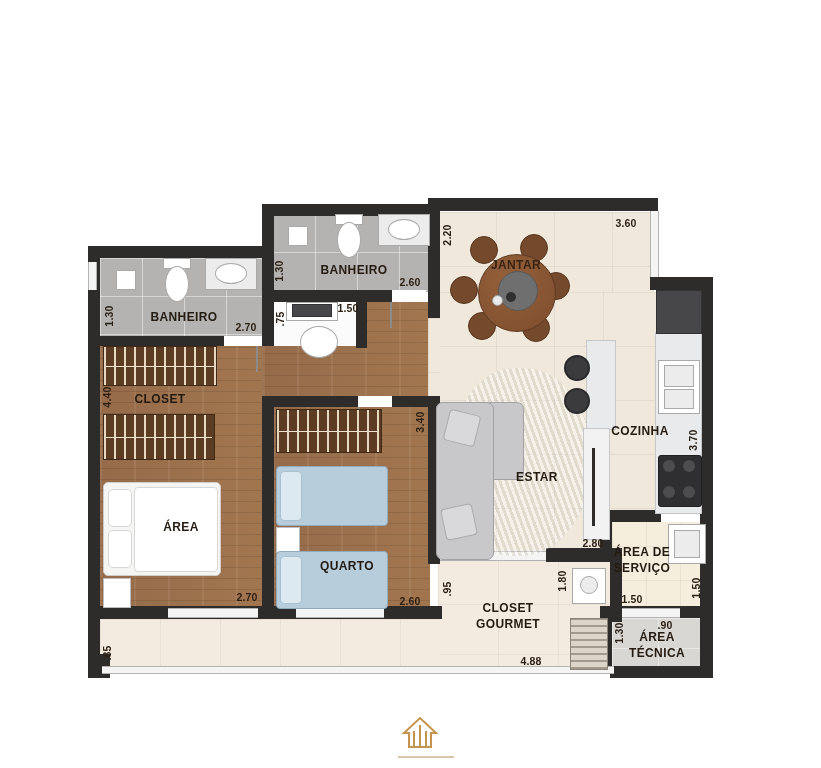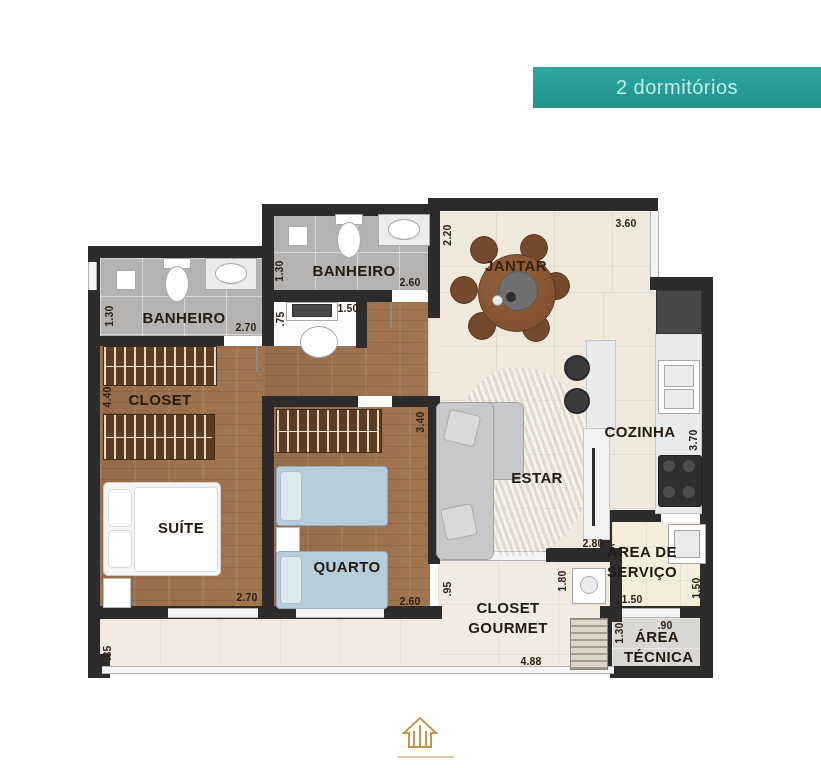--- a/index.html
+++ b/index.html
@@ -37,21 +37,21 @@
   .servfloor{position:absolute;background:#f5eedd;
         background-image:linear-gradient(rgba(0,0,0,.05) 1px,transparent 1px),
                          linear-gradient(90deg,rgba(0,0,0,.05) 1px,transparent 1px);
         background-size:34px 34px;}
   .tecfloor{position:absolute;background:#d9d7d4;
         background-image:linear-gradient(rgba(255,255,255,.4) 1px,transparent 1px),
                          linear-gradient(90deg,rgba(255,255,255,.4) 1px,transparent 1px);
         background-size:46px 30px;}
   .white{position:absolute;background:#fbfbfb;}
   
-  .lbl{position:absolute;transform:translate(-50%,-50%);font-weight:bold;font-size:15px;
+  .lbl{position:absolute;transform:translate(-50%,-50%);font-weight:bold;font-size:12px;
        color:#241a10;letter-spacing:.4px;text-align:center;white-space:nowrap;}
   .lbl.wrap{white-space:normal;width:78px;line-height:1.3;}
   .dim{position:absolute;transform:translate(-50%,-50%);font-weight:bold;font-size:10.5px;
        color:#2a1e12;letter-spacing:.2px;white-space:nowrap;}
   .dim.v{transform:translate(-50%,-50%) rotate(-90deg);}
   
   .hatch{position:absolute;background:#5c3d24;border:1px solid #3f2a18;
          background-image:repeating-linear-gradient(90deg,rgba(238,224,200,.95) 0 2px,transparent 2px 10px);}
   .hatch:after{content:"";position:absolute;left:2px;right:2px;top:50%;height:1px;background:#efe3cf;}
   .bedw{position:absolute;background:#f5f5f4;border:1px solid #cfcecd;border-radius:5px;}
@@ -74,23 +74,20 @@
   #title{position:absolute;left:88px;top:697px;font-size:21px;font-weight:bold;
          color:#141414;letter-spacing:.3px;}
   #logo{position:absolute;left:398px;top:716px;width:44px;text-align:center;}
   #logo .line{width:56px;height:2px;background:#cdb48e;opacity:.75;margin:2px auto 0;}
 </style>
 </head>
 <body>
 
 <div id="stage">
 
-  <div id="banner">
-    <span>2 dormitórios</span>
-  </div>
 
   <div>
 
     <div class="tile" style="left:100px;top:258px;width:163px;height:78px"></div>
     <div class="tile" style="left:273px;top:214px;width:157px;height:78px"></div>
     <div class="wood" style="left:100px;top:344px;width:162px;height:268px"></div>
     <div class="wood" style="left:262px;top:346px;width:14px;height:50px"></div>
     <div class="wood" style="left:263px;top:302px;width:167px;height:96px"></div>
     <div class="white" style="left:273px;top:302px;width:84px;height:44px"></div>
     <div class="wood" style="left:273px;top:405px;width:157px;height:207px"></div>
@@ -211,21 +208,21 @@
     <div class="fixg" style="left:674px;top:530px;width:24px;height:26px"></div>
 
     <div class="fix" style="left:572px;top:568px;width:32px;height:34px"></div>
     <div class="fixg oval" style="left:580px;top:576px;width:16px;height:16px"></div>
     <div class="abs" style="left:570px;top:618px;width:36px;height:50px;background:#ddd6c8;border:1px solid #8b8578;
          background-image:repeating-linear-gradient(0deg,rgba(90,84,72,.45) 0 2px,transparent 2px 7px)"></div>
 
     <div class="lbl" style="left:184px;top:317px">BANHEIRO</div>
     <div class="lbl" style="left:354px;top:270px">BANHEIRO</div>
     <div class="lbl" style="left:160px;top:399px">CLOSET</div>
-    <div class="lbl" style="left:181px;top:527px">SUÍTE</div>
+    <div class="lbl" style="left:181px;top:527px">ÁREA</div>
     <div class="lbl" style="left:347px;top:566px">QUARTO</div>
     <div class="lbl" style="left:516px;top:265px;color:#3a2213">JANTAR</div>
     <div class="lbl" style="left:537px;top:477px">ESTAR</div>
     <div class="lbl" style="left:640px;top:431px">COZINHA</div>
     <div class="lbl wrap" style="left:642px;top:561px;width:72px">ÁREA DE SERVIÇO</div>
     <div class="lbl wrap" style="left:508px;top:617px;width:84px">CLOSET GOURMET</div>
     <div class="lbl wrap" style="left:657px;top:646px;width:66px">ÁREA TÉCNICA</div>
 
     <div class="dim v" style="left:109px;top:316px">1.30</div>
     <div class="dim" style="left:246px;top:327px">2.70</div>

